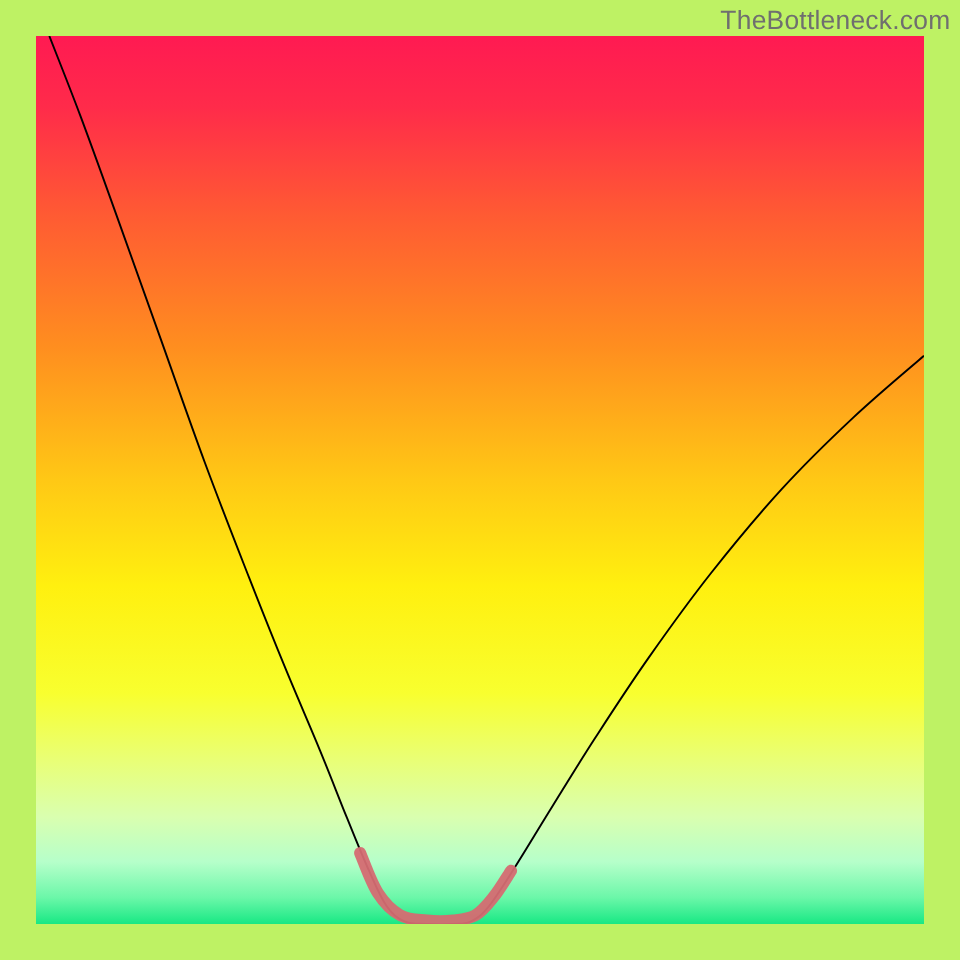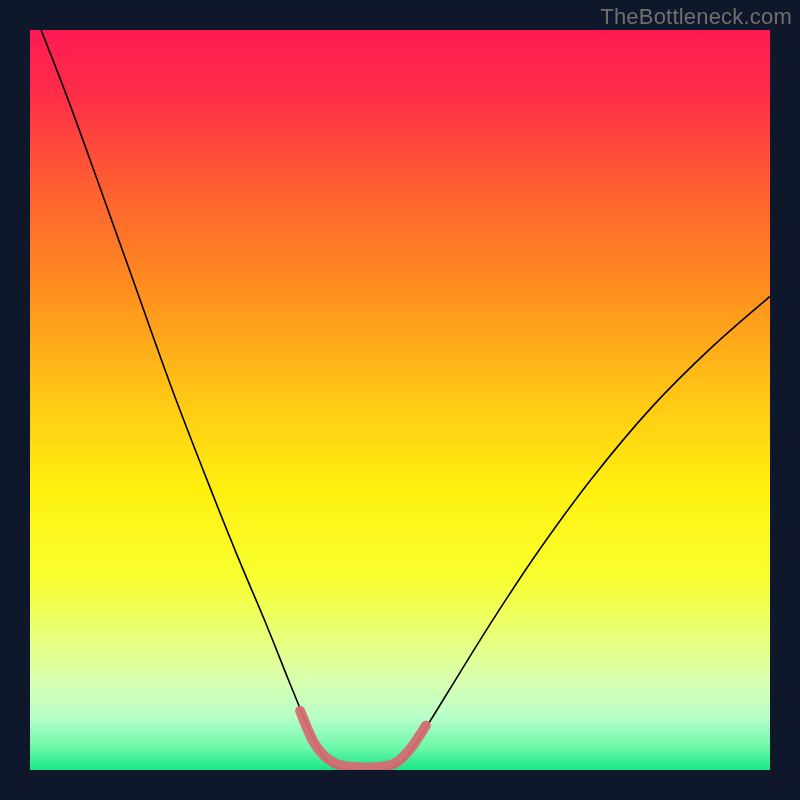--- a/index.html
+++ b/index.html
@@ -10,21 +10,21 @@
     background: #000;
     overflow: hidden;
     font-family: Arial, Helvetica, sans-serif;
   }
   .frame {
     position: absolute;
     top: 0;
     left: 0;
     width: 800px;
     height: 800px;
-    background: #0f172a;
+    background: #bef264;
   }
   .plot {
     position: absolute;
     top: 30px;
     left: 30px;
     width: 740px;
     height: 740px;
   }
   .watermark {
     position: absolute;

